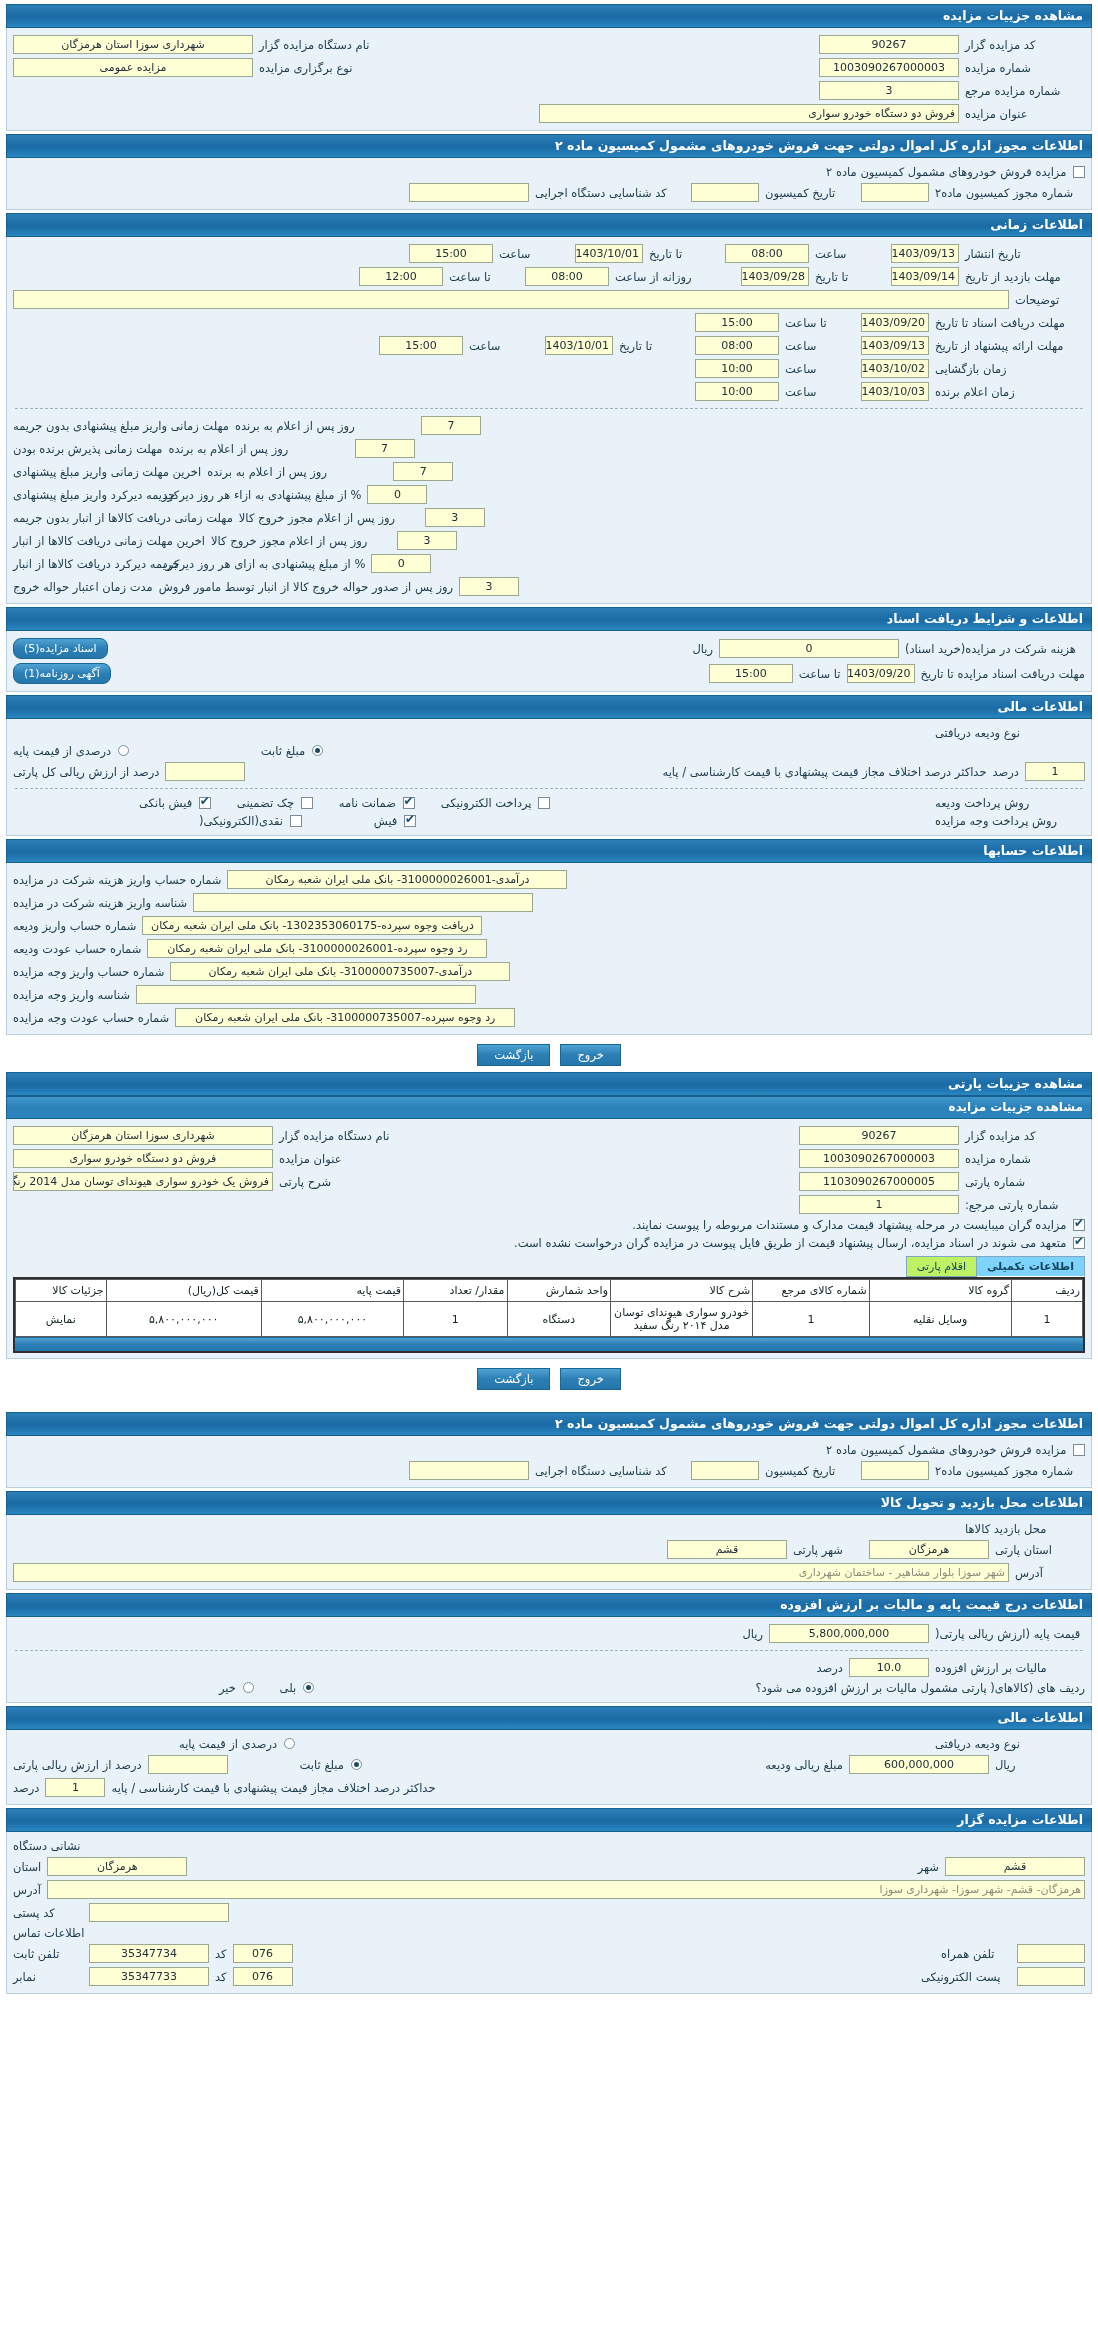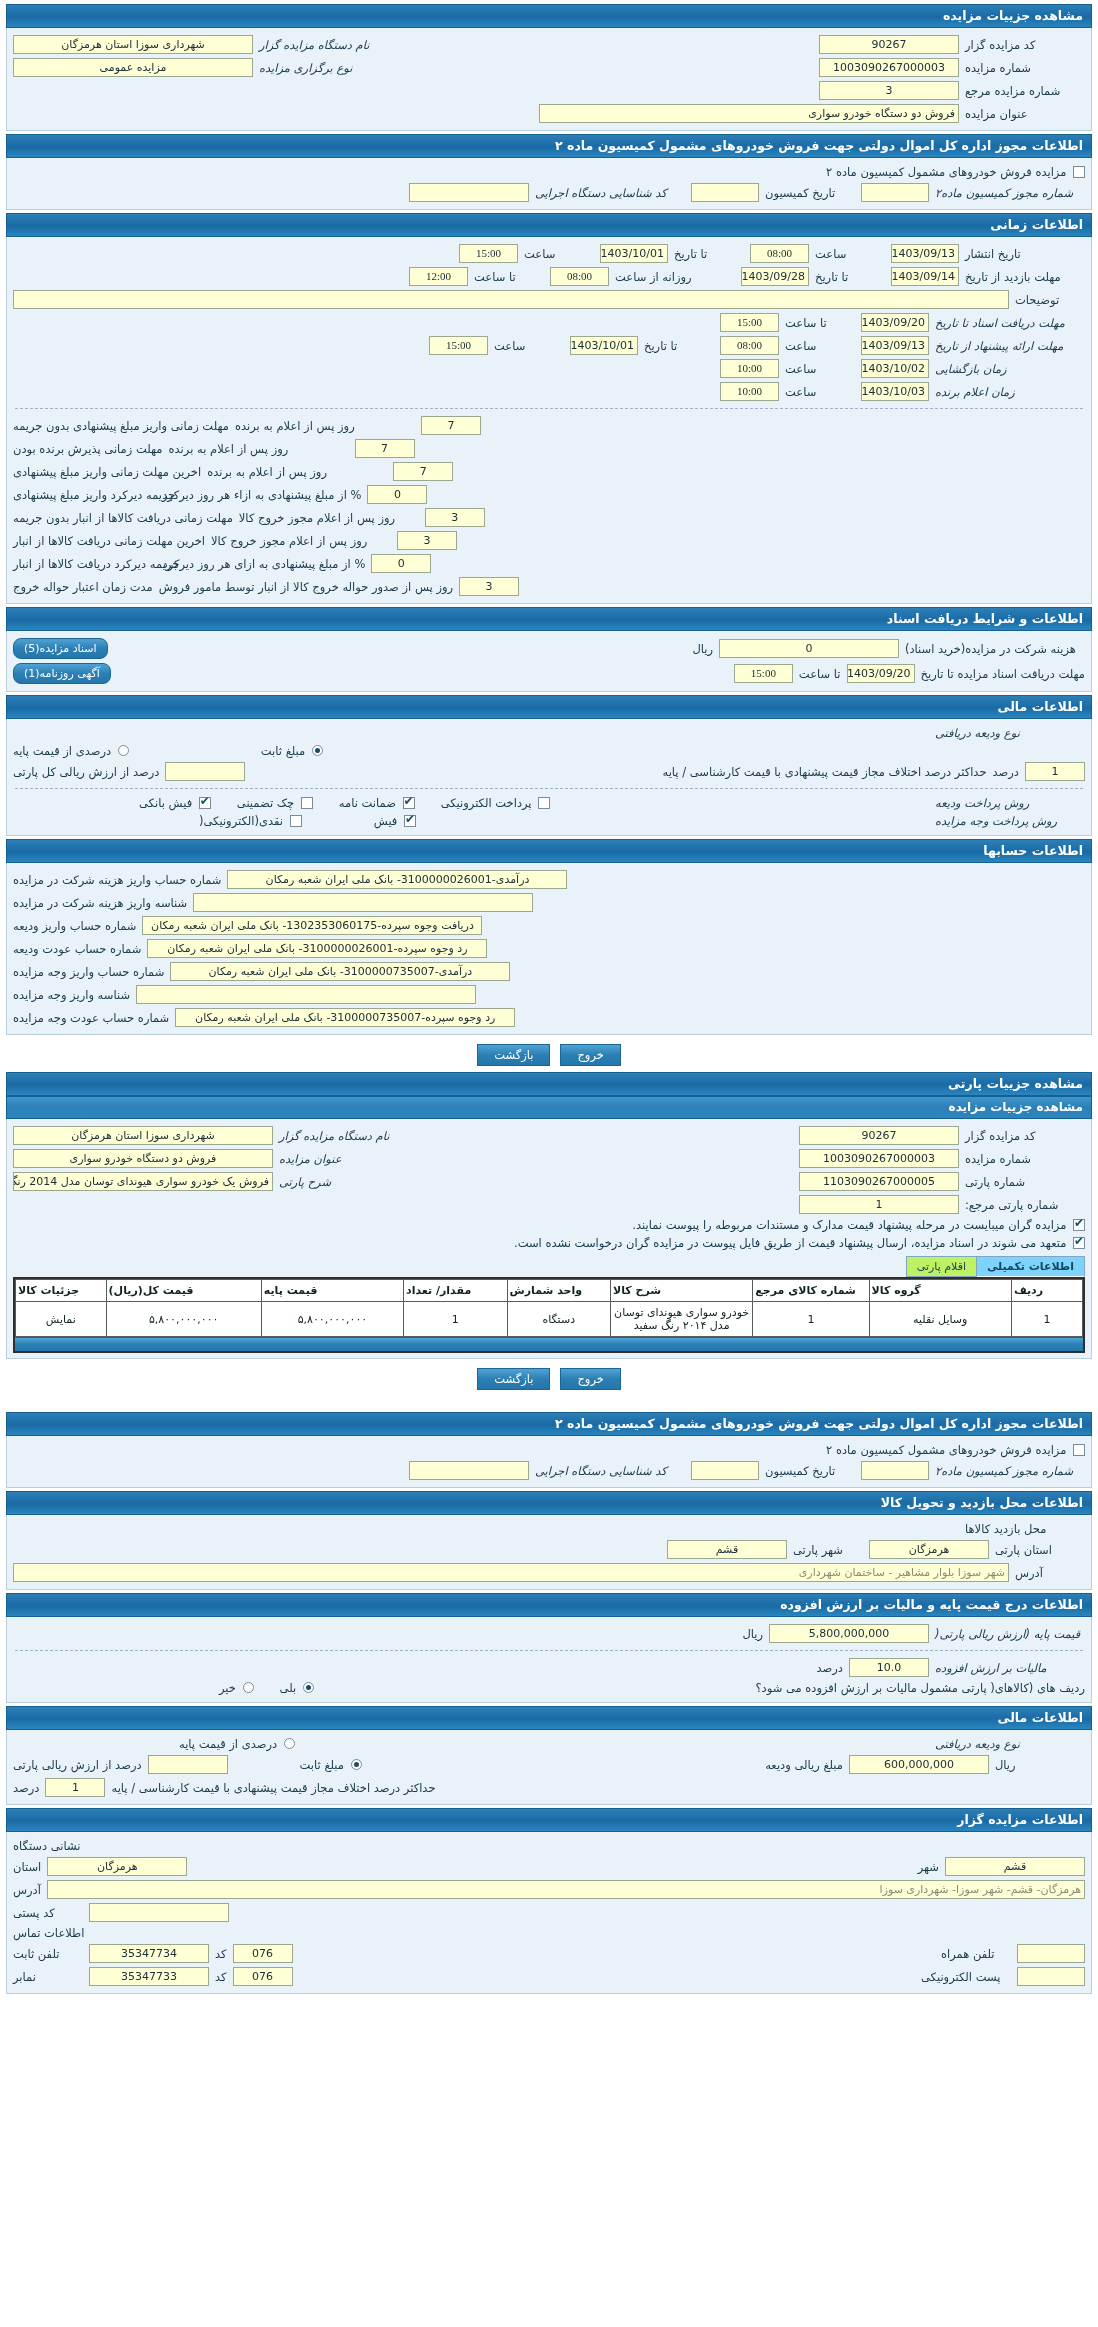--- a/index.html
+++ b/index.html
@@ -48,39 +48,39 @@
     padding: 2px 0;
     flex-wrap: nowrap;
   }
   .lbl {
     font-size: 11.5px;
     color: #1b3a4b;
     text-align: left;
     white-space: nowrap;
   }
   .lbl.w180 { width: 180px; }
-  .lbl.w150 { width: 150px; font-style: italic; }
+  .lbl.w150 { width: 150px; }
   .lbl.w120 { width: 120px; }
   .lbl.w90  { width: 90px; }
   .lbl.w70  { width: 70px; }
   .fld {
     background: #ffffd5;
     border: 1px solid #9aa88f;
     height: 19px;
     font-size: 11px;
     color: #20303a;
     text-align: center;
     line-height: 17px;
     padding: 0 3px;
     overflow: hidden;
     white-space: nowrap;
   }
   .fld.right { text-align: right; }
   .fld.w60 { width: 60px; }
-  .fld.w70 { width: 59px; font-family: Liberation Serif, serif; }
+  .fld.w70 { width: 84px; }
   .fld.w80 { width: 80px; }
   .fld.w90 { width: 68px; }
   .fld.w120 { width: 120px; }
   .fld.w140 { width: 140px; }
   .fld.w160 { width: 160px; }
   .fld.w180 { width: 180px; }
   .fld.w240 { width: 240px; }
   .fld.w260 { width: 260px; }
   .fld.w340 { width: 340px; }
   .fld.w420 { width: 420px; }
@@ -158,24 +158,24 @@
   
   table.gt {
     width: 100%;
     border-collapse: collapse;
     background: #fff;
     font-size: 11px;
   }
   table.gt th {
     background: #ffffff;
     border: 1px solid #5a5a5a;
-    font-weight: bold;
+    font-weight: normal;
     color: #122;
     padding: 4px 2px;
-    text-align: left;
+    text-align: right;
   }
   table.gt td {
     border: 1px solid #5a5a5a;
     padding: 4px 3px;
     text-align: center;
     color: #122;
     vertical-align: middle;
   }
   .tblwrap { border: 2px solid #2f2f2f; background:#fff; }
   .tbl-foot {

